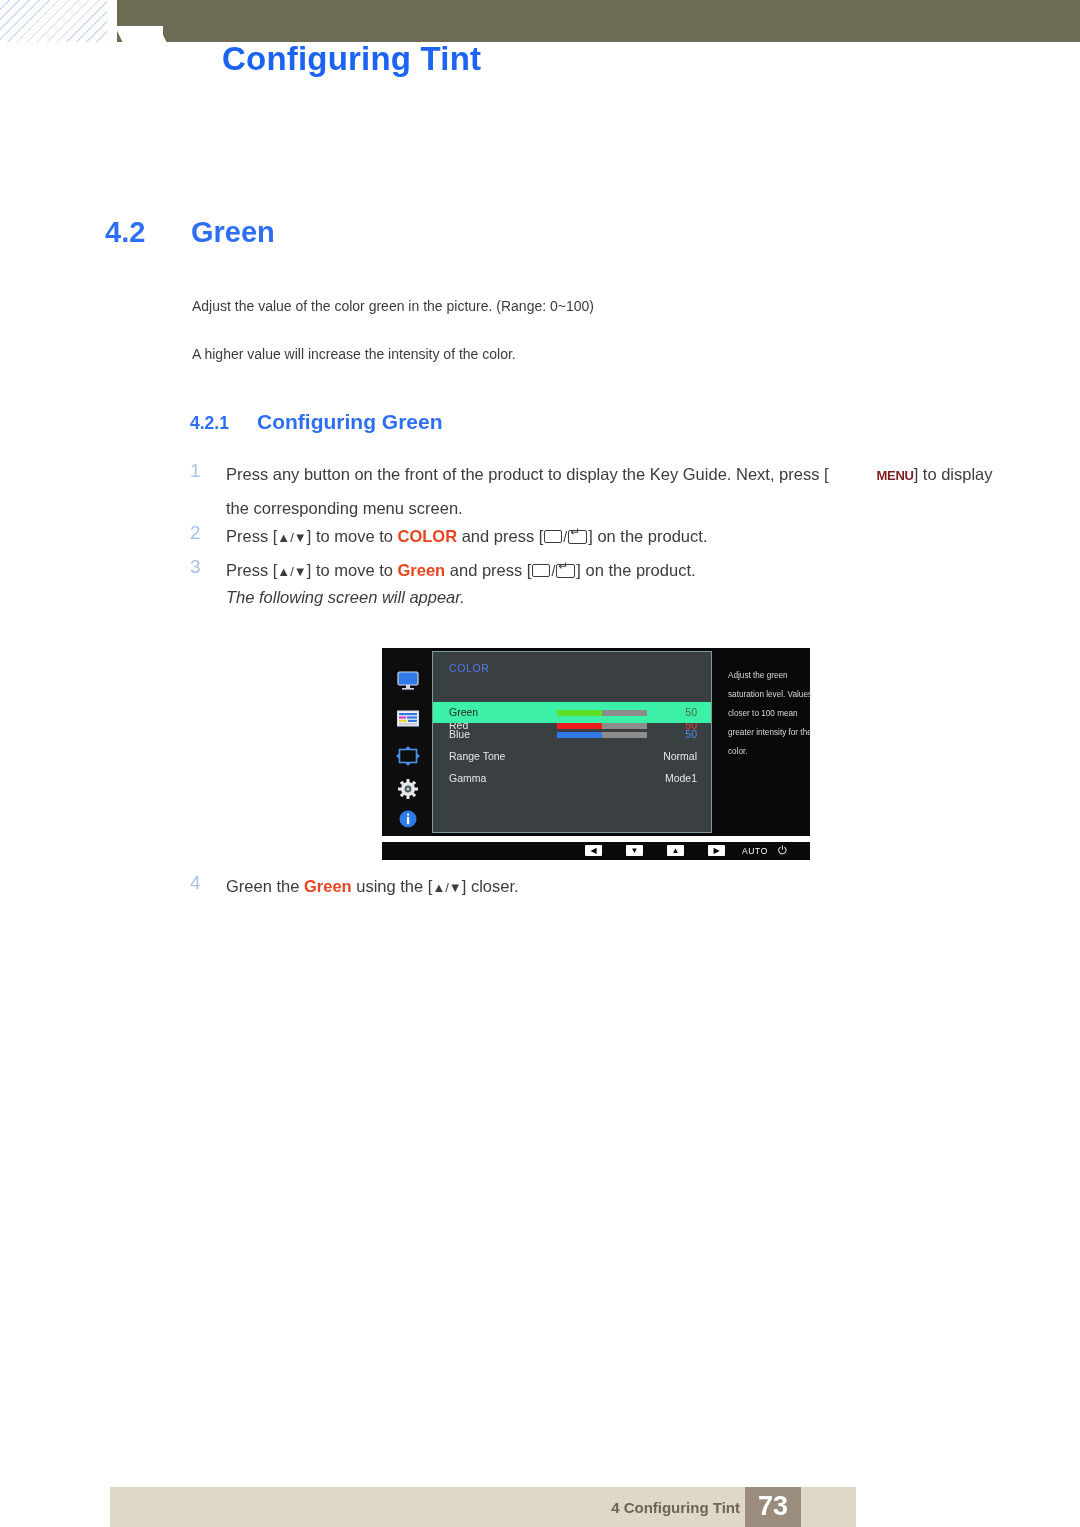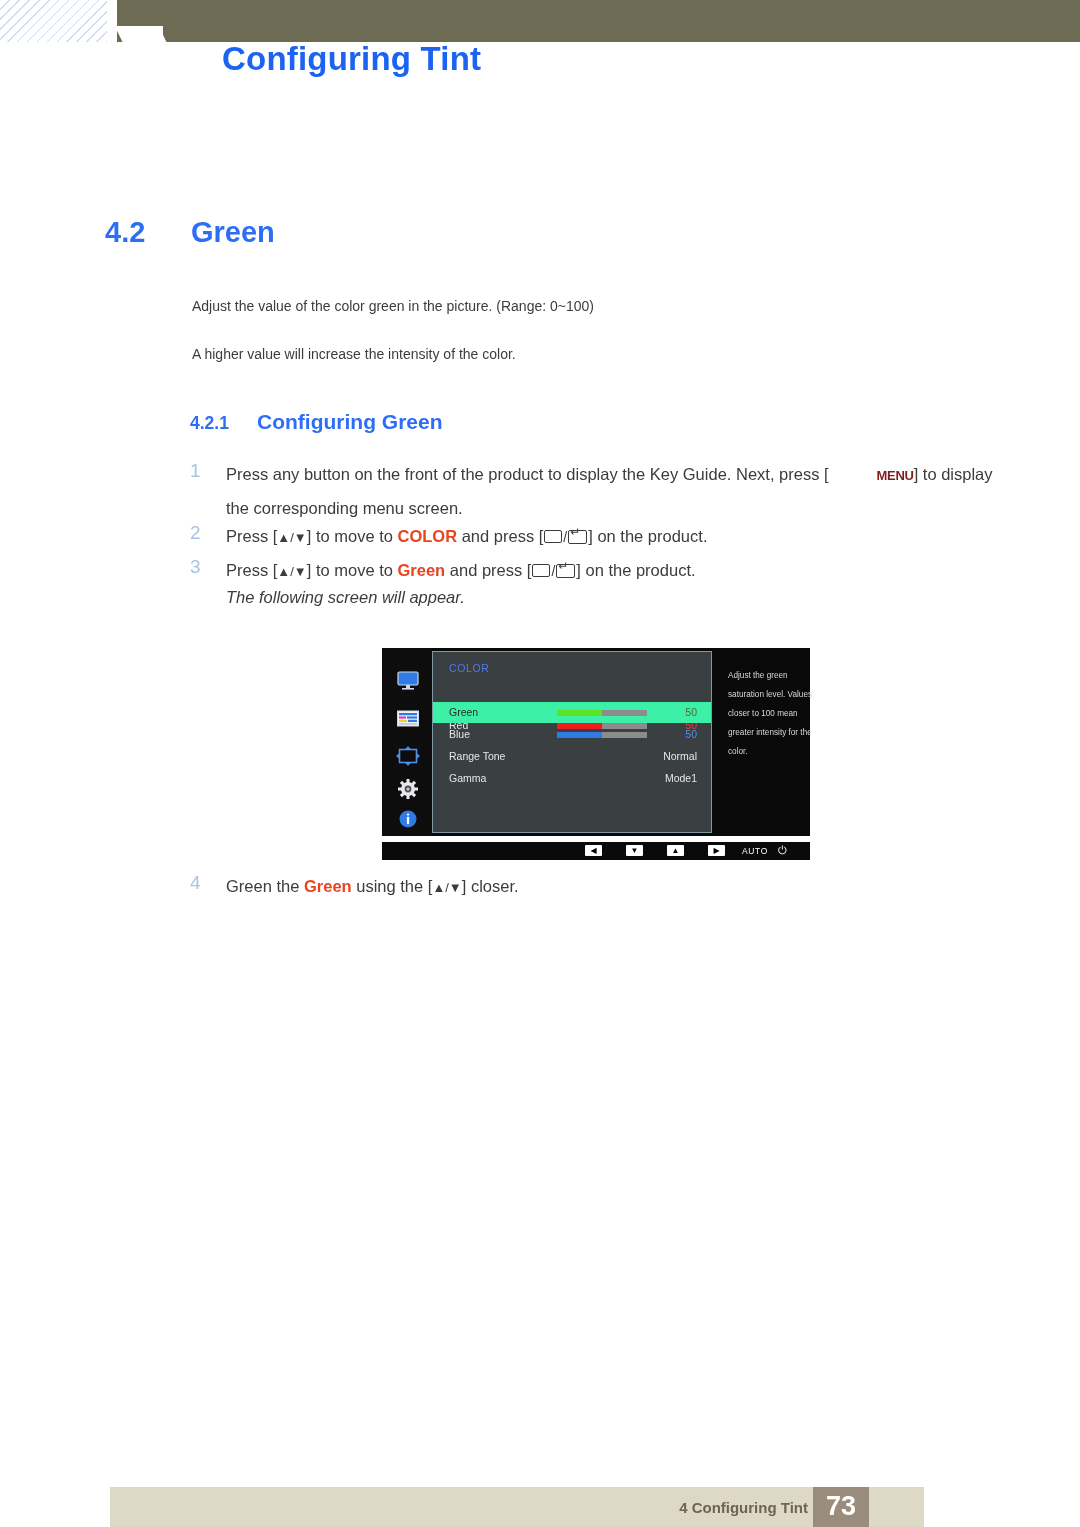--- a/index.html
+++ b/index.html
@@ -332,21 +332,21 @@
   #osd-btn-up    { left: 285px; }
   #osd-btn-right { left: 326px; }
   #osd-btn-auto  { left: 360px; top: 4px; font-size: 8.5px; letter-spacing: 0.6px; }
   #osd-btn-power { left: 396px; top: 2px; font-size: 11px; }
 
   
   #footer-bar {
     position: absolute;
     left: 110px;
     top: 1487px;
-    width: 814px;
+    width: 746px;
     height: 40px;
     background: #ded9c6;
   }
   #footer-text {
     position: absolute;
     right: 116px;
     top: 12px;
     font-size: 15px;
     color: #6e6354;
     font-weight: bold;

